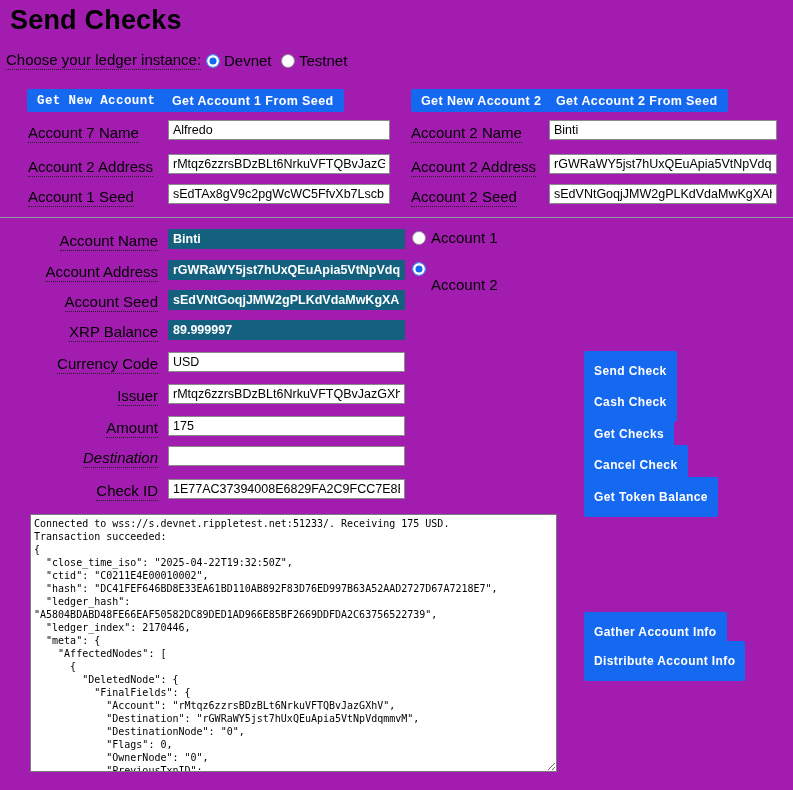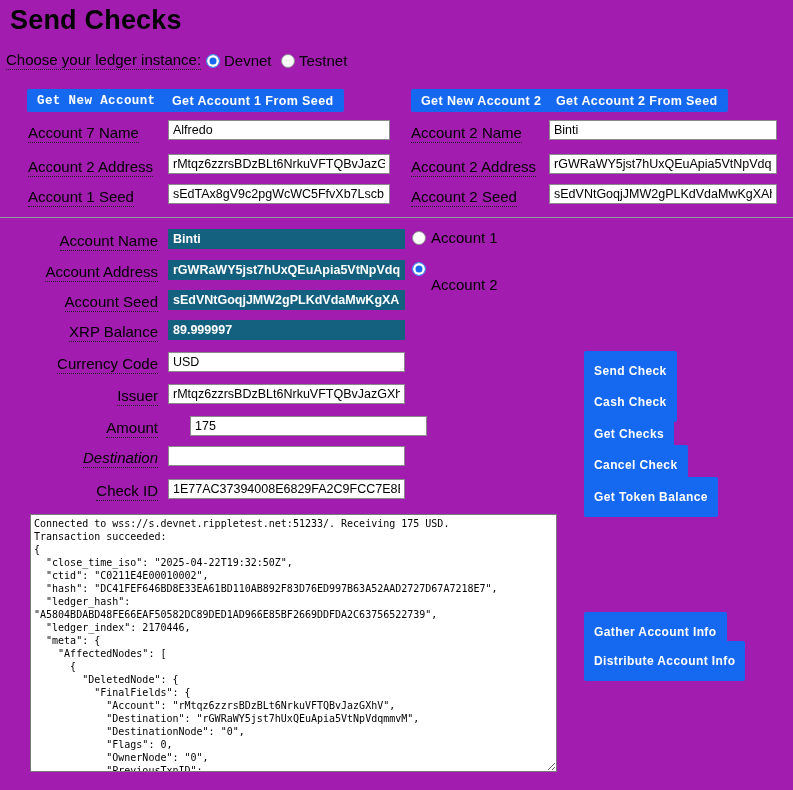--- a/index.html
+++ b/index.html
@@ -125,21 +125,21 @@
   <input class="abs field" style="left: 168px; top: 352px; width: 237px;" value="USD">
 
   <div class="abs lbl-right-wrap" style="left:0; top:387px; width:158px;">
     <span class="lbl">Issuer</span>
   </div>
   <input class="abs field" style="left: 168px; top: 384px; width: 237px;" value="rMtqz6zzrsBDzBLt6NrkuVFTQBvJazGXhV">
 
   <div class="abs lbl-right-wrap" style="left:0; top:419px; width:158px;">
     <span class="lbl">Amount</span>
   </div>
-  <input class="abs field" style="left: 168px; top: 416px; width: 237px; margin-left: 22px;" value="175">
+  <input class="abs field" style="left: 168px; top: 416px; width: 237px;" value="175">
 
   <div class="abs lbl-right-wrap" style="left:0; top:449px; width:158px;font-style:italic;">
     <span class="lbl">Destination</span>
   </div>
   <input class="abs field" style="left: 168px; top: 446px; width: 237px;">
 
   <div class="abs lbl-right-wrap" style="left:0; top:482px; width:158px;">
     <span class="lbl">Check ID</span>
   </div>
   <input class="abs field" style="left: 168px; top: 479px; width: 237px;" value="1E77AC37394008E6829FA2C9FCC7E8B0AF">

